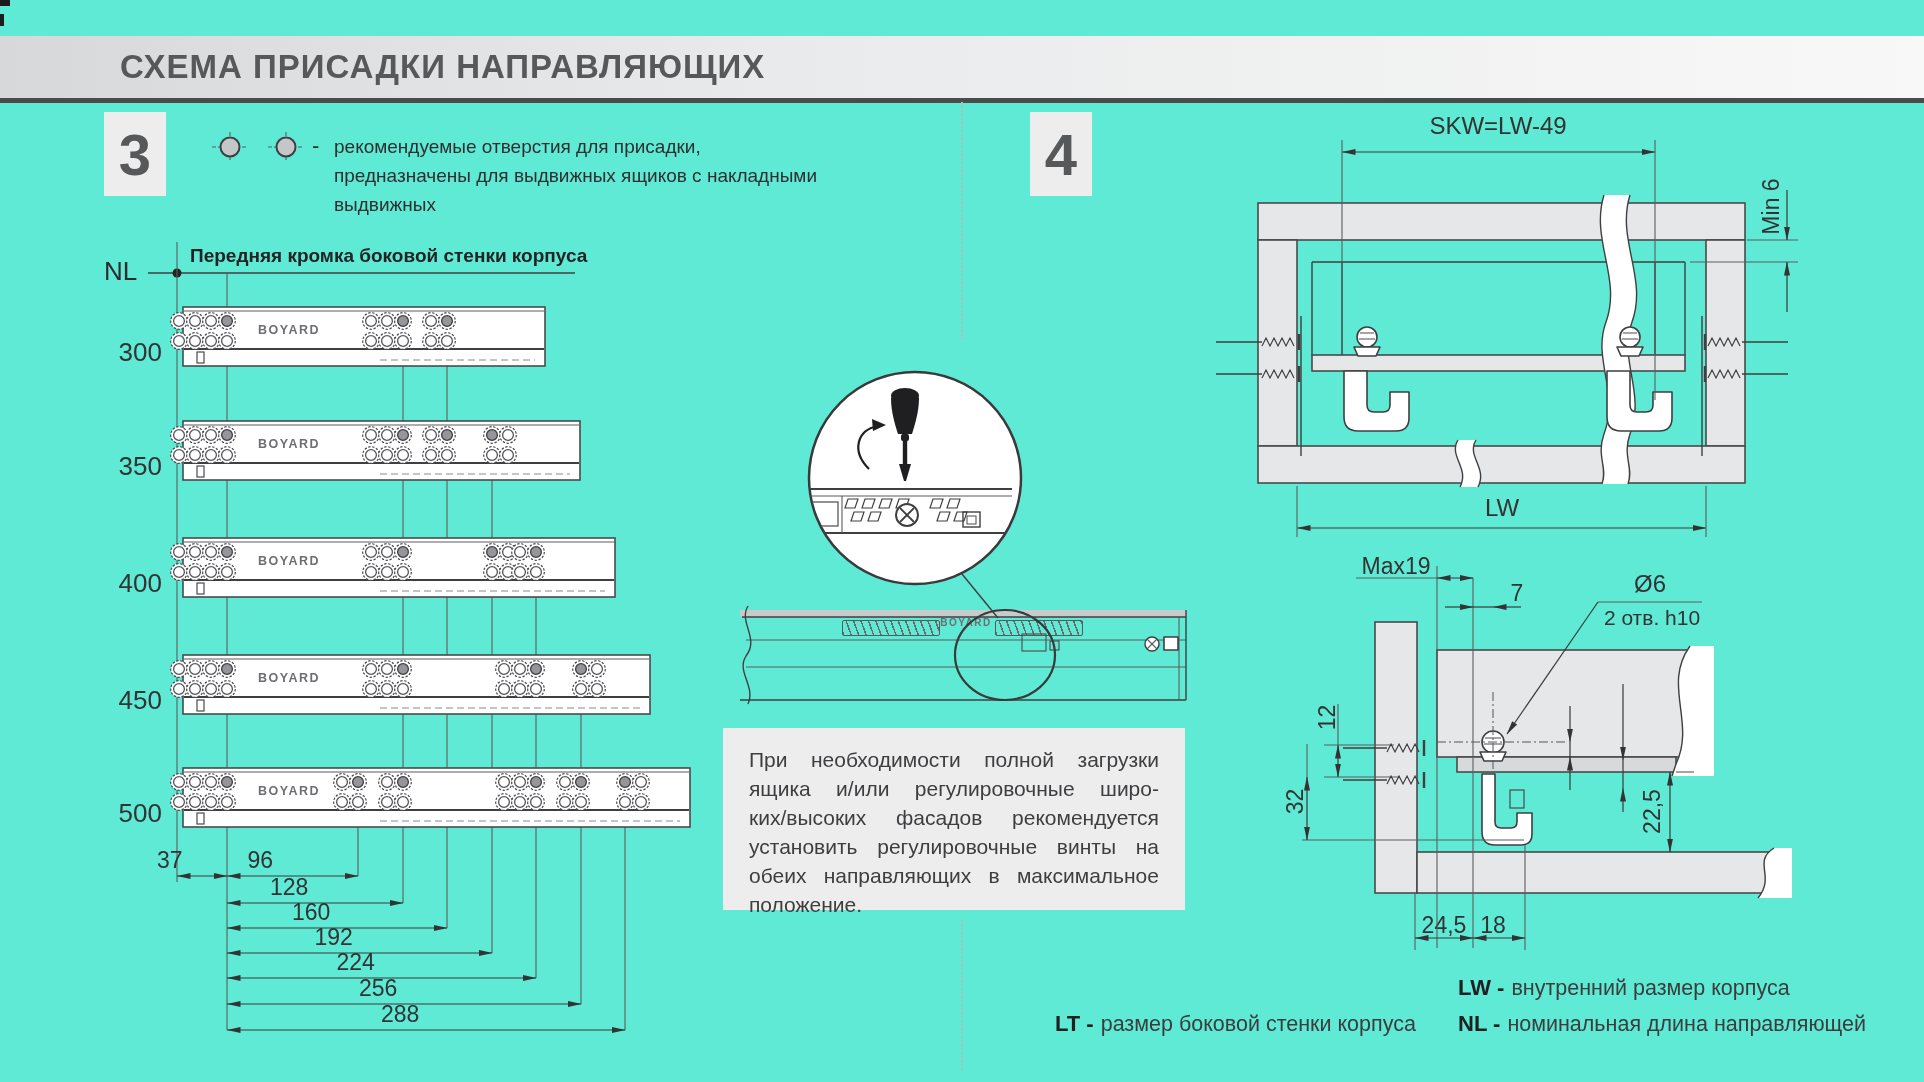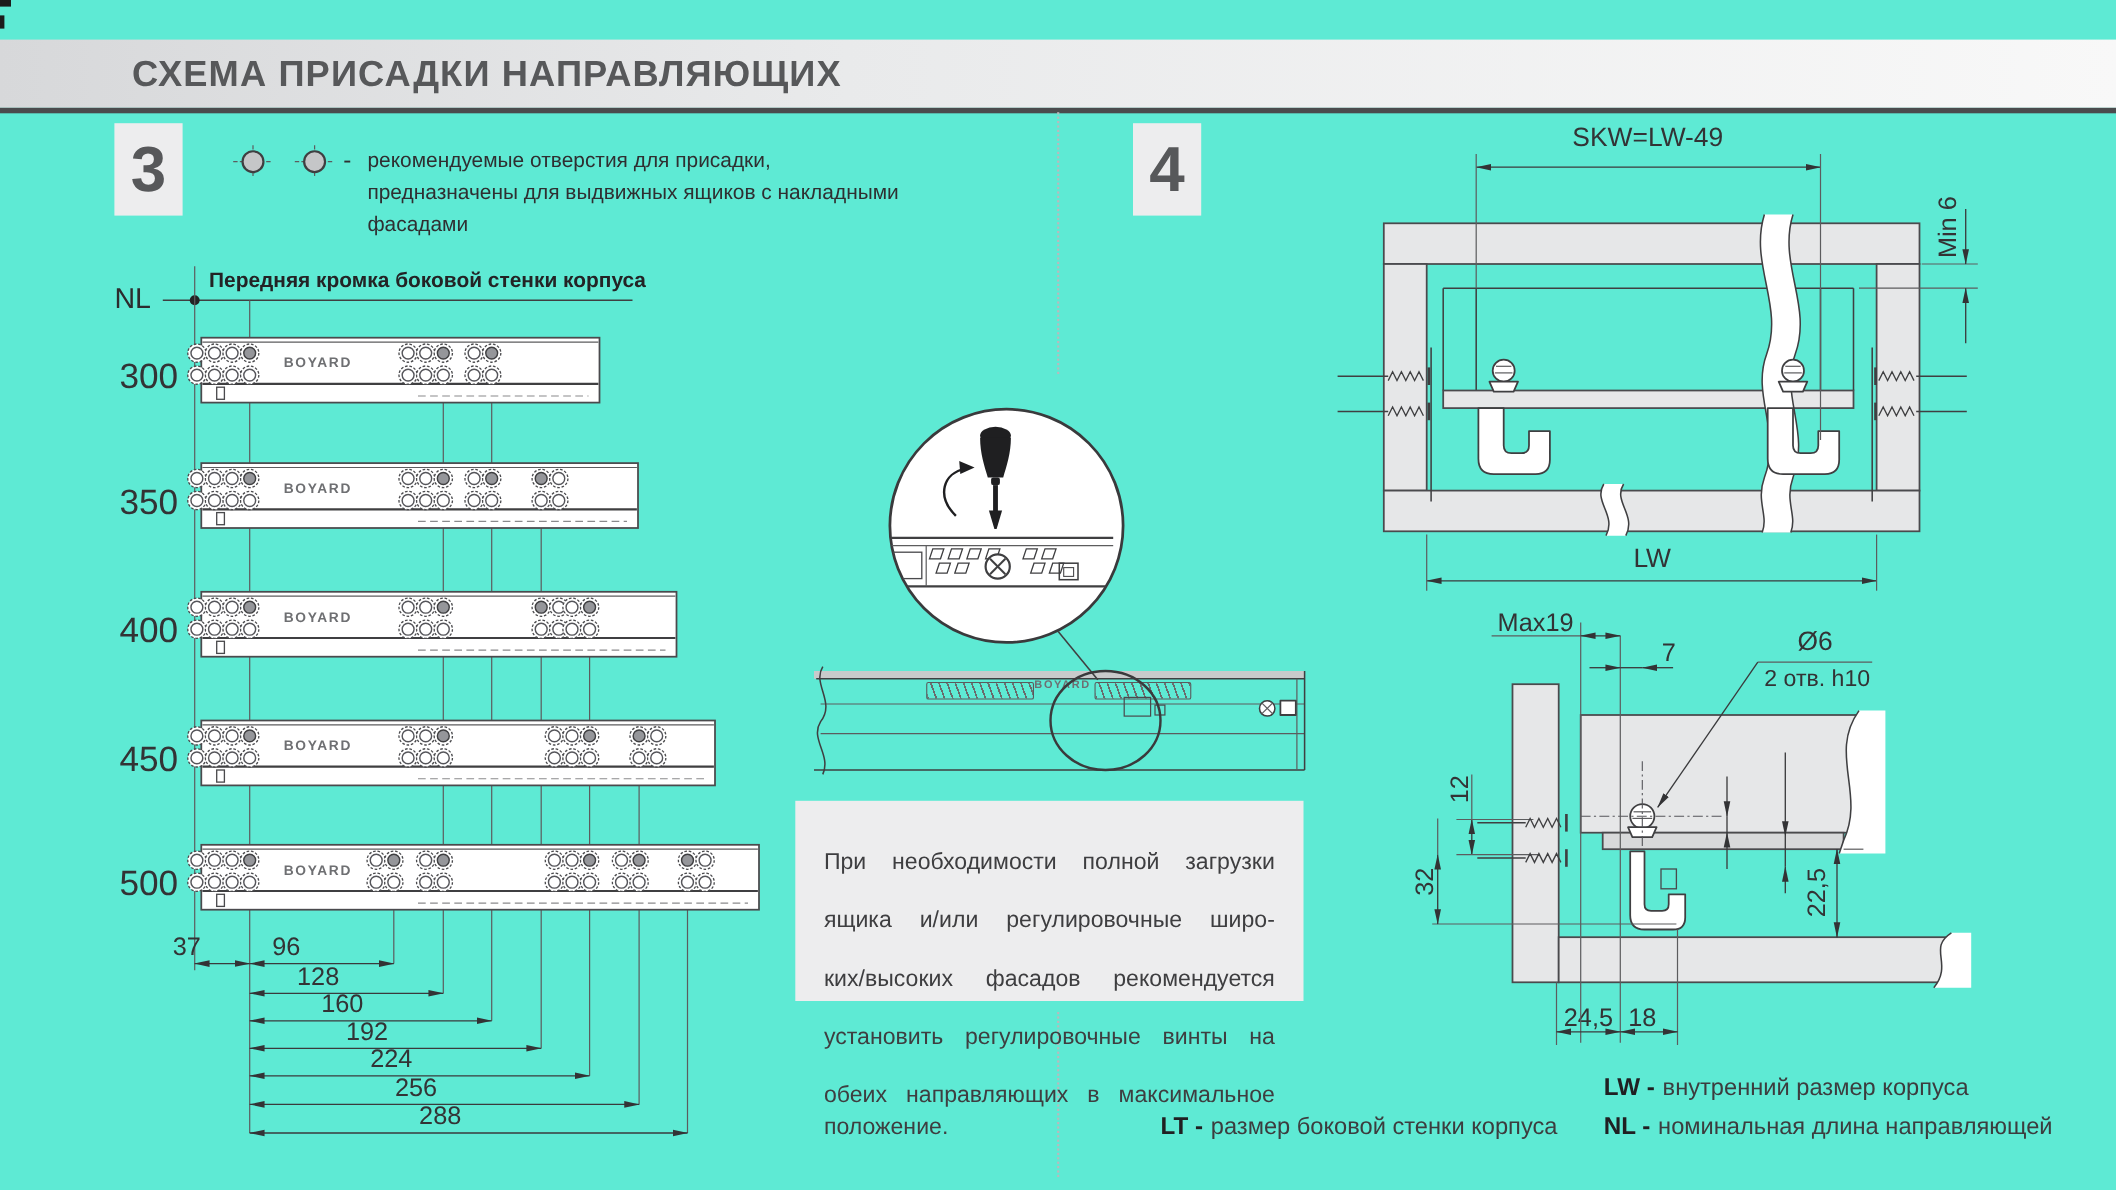--- a/index.html
+++ b/index.html
@@ -12,32 +12,32 @@
     border-bottom:5px solid #4a4b4d;}
   #page-title{position:absolute;left:120px;top:48px;font-size:33px;font-weight:700;
     letter-spacing:1px;color:#57585a;white-space:nowrap;}
   .numbox{position:absolute;width:62px;height:84px;background:#ededee;color:#57585a;
     font-size:58px;font-weight:700;display:flex;align-items:center;justify-content:center;}
   .legline{position:absolute;font-size:19px;color:#2f2f31;white-space:nowrap;}
   .dash{position:absolute;font-size:22px;color:#2f2f31;}
   #front-edge-label{position:absolute;left:190px;top:245px;font-size:19px;font-weight:600;
     color:#232325;white-space:nowrap;}
   #nl-label{position:absolute;left:104px;top:256px;font-size:26px;color:#2c2c2e;}
-  .raillab{position:absolute;left:96px;width:66px;text-align:right;font-size:32px;color:#333335;}
+  .raillab{position:absolute;left:96px;width:66px;text-align:right;font-size:26px;color:#333335;margin-top:13px;}
   .brandlogo{position:absolute;font-weight:700;color:#6e6f72;letter-spacing:1.5px;
     text-align:center;}
   .dimlab{position:absolute;font-size:23px;color:#333335;text-align:left;white-space:nowrap;}
   .lab{position:absolute;font-size:23px;color:#333335;text-align:center;white-space:nowrap;}
   .rot{transform:rotate(-90deg);}
   .hatch{position:absolute;height:14px;border:1px solid #5a5a5c;border-radius:2px;
     background:repeating-linear-gradient(70deg,#6a6a6c 0 1.5px,transparent 1.5px 7px);}
   .dotted-div{position:absolute;width:0;border-left:2px dotted #b9babc;}
   #note-box{position:absolute;left:723px;top:728px;width:462px;height:182px;background:#ededee;
     box-sizing:border-box;padding:17px 26px 0 26px;font-size:21px;color:#3e3e40;}
-  #note-box .jl{display:flex;justify-content:space-between;height:29px;line-height:29px;margin-top:24px;}
+  #note-box .jl{display:flex;justify-content:space-between;height:29px;line-height:29px;}
   #note-box .ll{height:29px;line-height:29px;}
   .legend-item{position:absolute;font-size:21.5px;color:#3c3c3e;white-space:nowrap;}
   .legend-item b{font-size:22px;color:#202022;margin-right:7px;}
   svg{position:absolute;left:0;top:0;pointer-events:none;}
   svg .ln{stroke:#3f3f41;stroke-width:1.4;fill:none;}
   svg .thin{stroke:#5c5c5e;stroke-width:1.1;fill:none;}
   svg .panel{fill:#e6e7e8;stroke:#4a4a4d;stroke-width:1.6;}
   svg .panel2{fill:#d8d9da;stroke:#4a4a4d;stroke-width:1.6;}
   svg .dim{stroke:#3a3a3c;stroke-width:1.2;fill:none;}
   svg .cl{stroke:#55555a;stroke-width:1;fill:none;stroke-dasharray:9 3 2 3;}
@@ -54,21 +54,21 @@
 
   <div id="header-band"></div>
   <div id="page-title">СХЕМА ПРИСАДКИ НАПРАВЛЯЮЩИХ</div>
 
   <div class="numbox" style="left:104px;top:112px">3</div>
   <div class="numbox" style="left:1030px;top:112px">4</div>
 
   <div class="dash" style="left:312px;top:133px">-</div>
   <div class="legline" style="left:334px;top:136px">рекомендуемые отверстия для присадки,</div>
   <div class="legline" style="left:334px;top:165px">предназначены для выдвижных ящиков с накладными</div>
-  <div class="legline" style="left:334px;top:194px">фасадами</div>
+  <div class="legline" style="left:334px;top:194px">выдвижных</div>
 
   <div id="nl-label">NL</div>
   <div id="front-edge-label">Передняя кромка боковой стенки корпуса</div>
 
   <div class="dotted-div" style="left:961px;top:102px;height:238px"></div>
   <div class="dotted-div" style="left:961px;top:920px;height:150px"></div>
 
   <div class="hatch" style="left:842px;top:620px;width:96px"></div>
   <div class="hatch" style="left:995px;top:620px;width:86px"></div>
   <div class="brandlogo" style="left:938px;top:617px;width:56px;font-size:10px">BOYARD</div>

